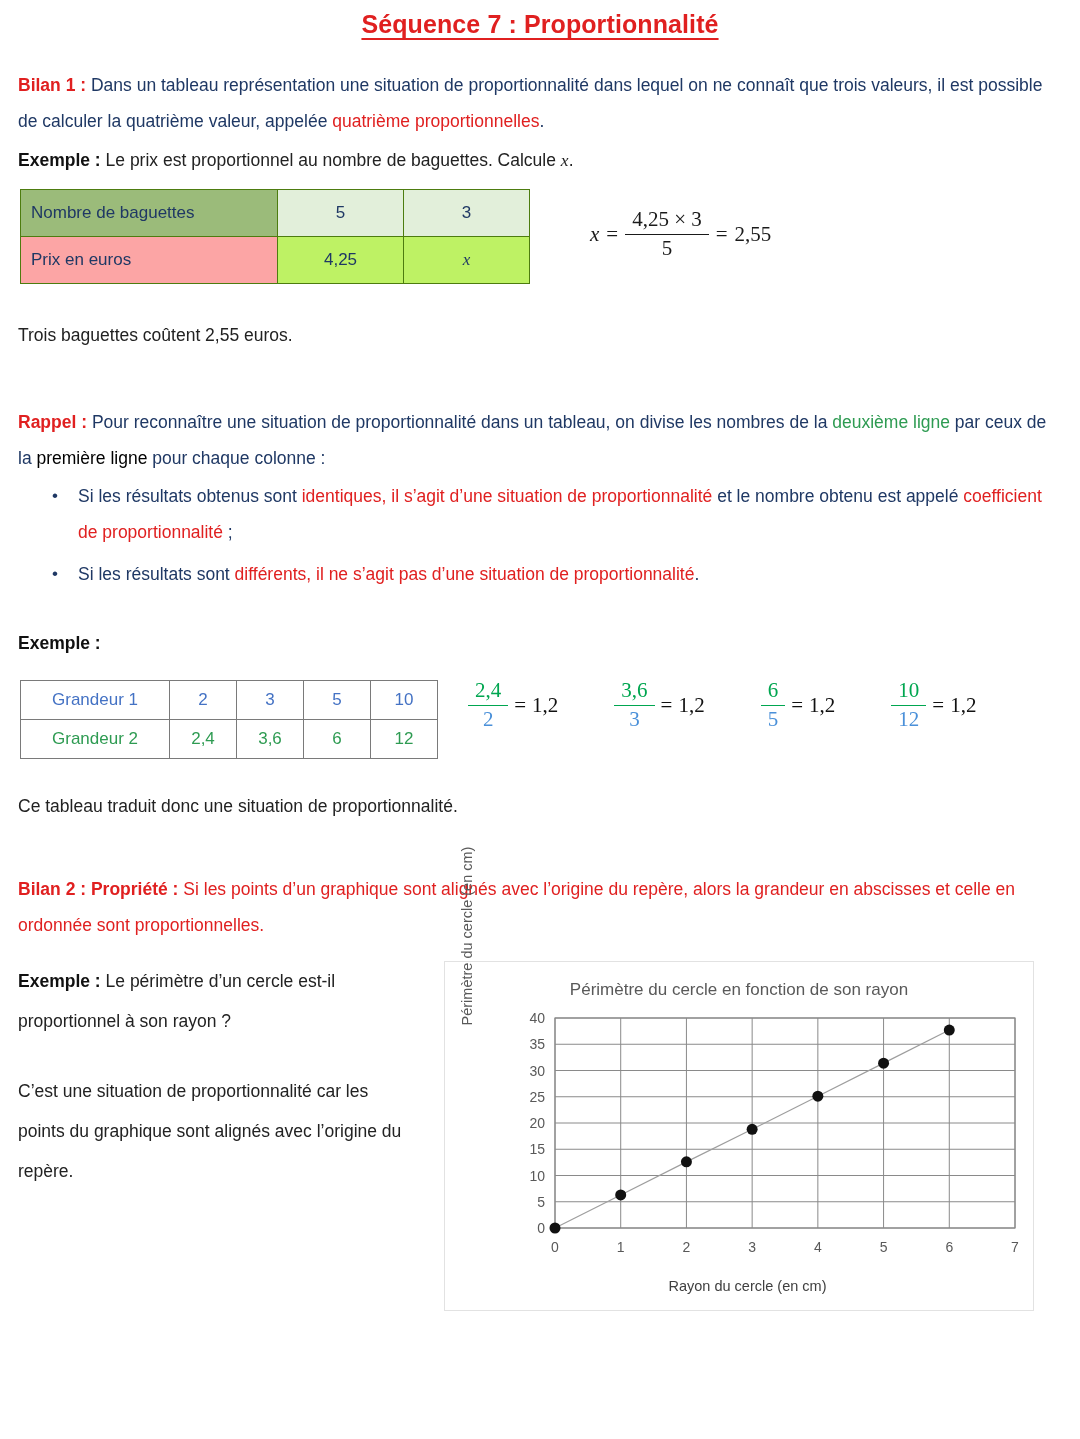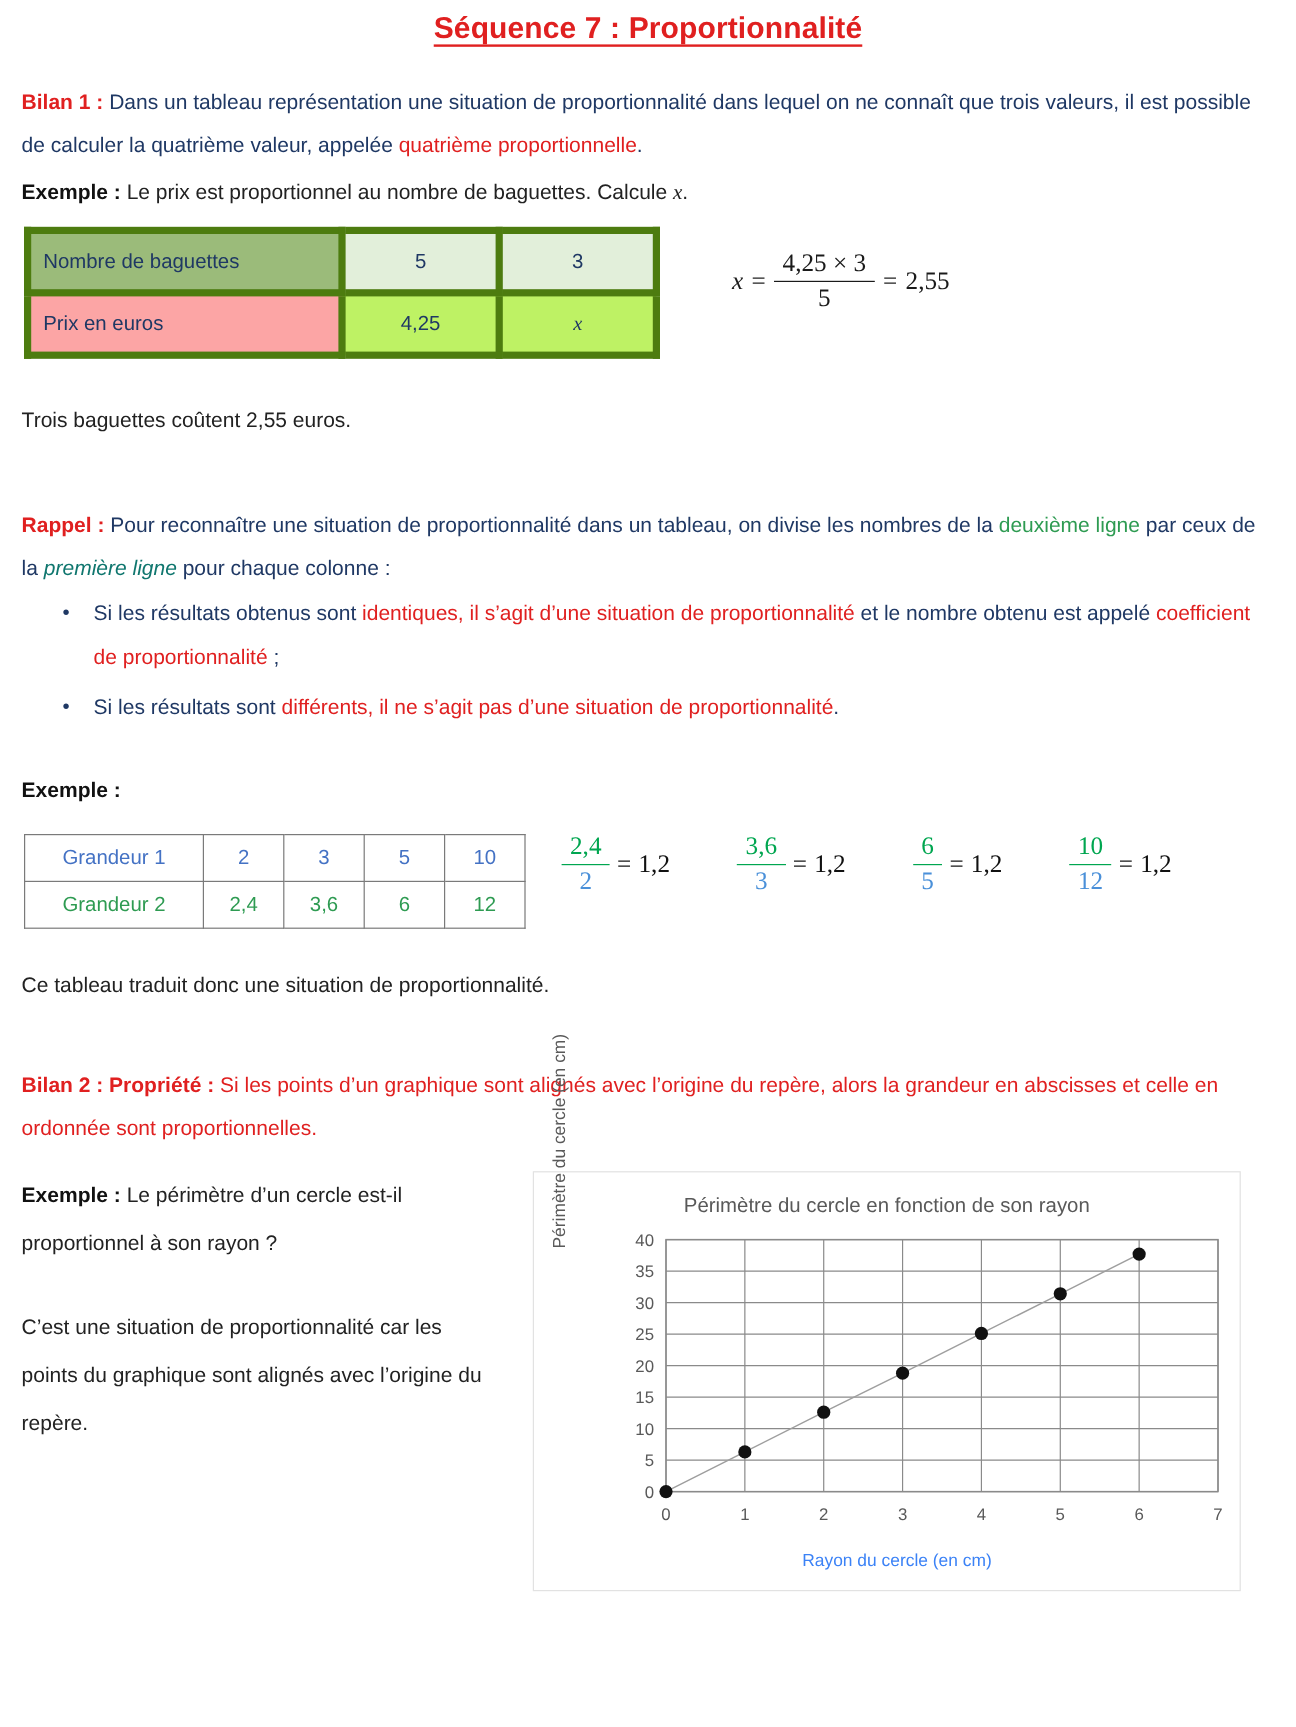--- a/index.html
+++ b/index.html
@@ -41,21 +41,21 @@
   }
   p.line {
     font-size: 17.5px;
     line-height: 36px;
     margin: 0;
     color: #1F3864;
   }
   .red       { color: #E02020; }
   .red-b     { color: #E02020; font-weight: bold; }
   .green     { color: #2E9B52; }
-  .lightblue { color: #0f766e; font-style: italic; }
+  .lightblue { color: #000000; }
   .italic-x  { font-style: italic; font-family: "Liberation Serif", serif; }
 
   .para-exemple {
     font-size: 17.5px;
     line-height: 34px;
     margin: 0;
     color: #222222;
   }
   .para-exemple .lead { font-weight: bold; color: #111111; }
 
@@ -66,21 +66,21 @@
   }
   table.tbl {
     border-collapse: collapse;
     table-layout: fixed;
   }
   table.baguettes {
     margin: 12px 0 0 20px;
     border: 1px solid #9a9a9a;
   }
   table.baguettes td {
-    border: 6px solid #4d7c0f;
+    border: 1px solid #4d7c0f;
     height: 46px;
     font-size: 17px;
     color: #1F3864;
     padding: 0 10px;
   }
   td.hdr-green {
     background: #9BBB7A;
     width: 236px;
     text-align: left;
     color: #183A14;
@@ -235,21 +235,21 @@
     color: #595959;
     white-space: nowrap;
   }
   .xlabel {
     position: absolute;
     left: 15px;
     right: 0;
     bottom: 6px;
     text-align: center;
     font-size: 14.5px;
-    color: #3b82f6;
+    color: #404040;
   }
   svg.plot {
     position: absolute;
     left: 0;
     top: 0;
   }
   .tick-text {
     font-family: "Liberation Sans", sans-serif;
     font-size: 14px;
     fill: #595959;
@@ -257,21 +257,21 @@
 </style>
 </head>
 <body>
 
 <div class="page">
 
   <h1 class="doc-title">Séquence 7 : Proportionnalité</h1>
 
   <div class="body-block" style="margin-top:28px;">
     <p class="line">
-      <span class="red-b">Bilan 1 :</span><span> Dans un tableau représentation une situation de proportionnalité dans lequel on ne connaît que trois valeurs, il est possible de calculer la quatrième valeur, appelée </span><span class="red">quatrième proportionnelle</span><span>.</span>
+      <span class="red-b">Bilan 1 :</span><span> Dans un tableau représentation une situation de proportionnalité dans lequel on ne connaît que trois valeurs, il est possible de calculer la quatrième valeur, appelée </span><span class="red">quatrième proportionnelles</span><span>.</span>
     </p>
     <p class="para-exemple" style="margin-top:4px;">
       <span class="lead">Exemple :</span><span> Le prix est proportionnel au nombre de baguettes. Calcule </span><span class="italic-x">x</span><span>.</span>
     </p>
   </div>
 
   <div class="row-flex">
     <table class="tbl baguettes">
       <tbody>
         <tr>

